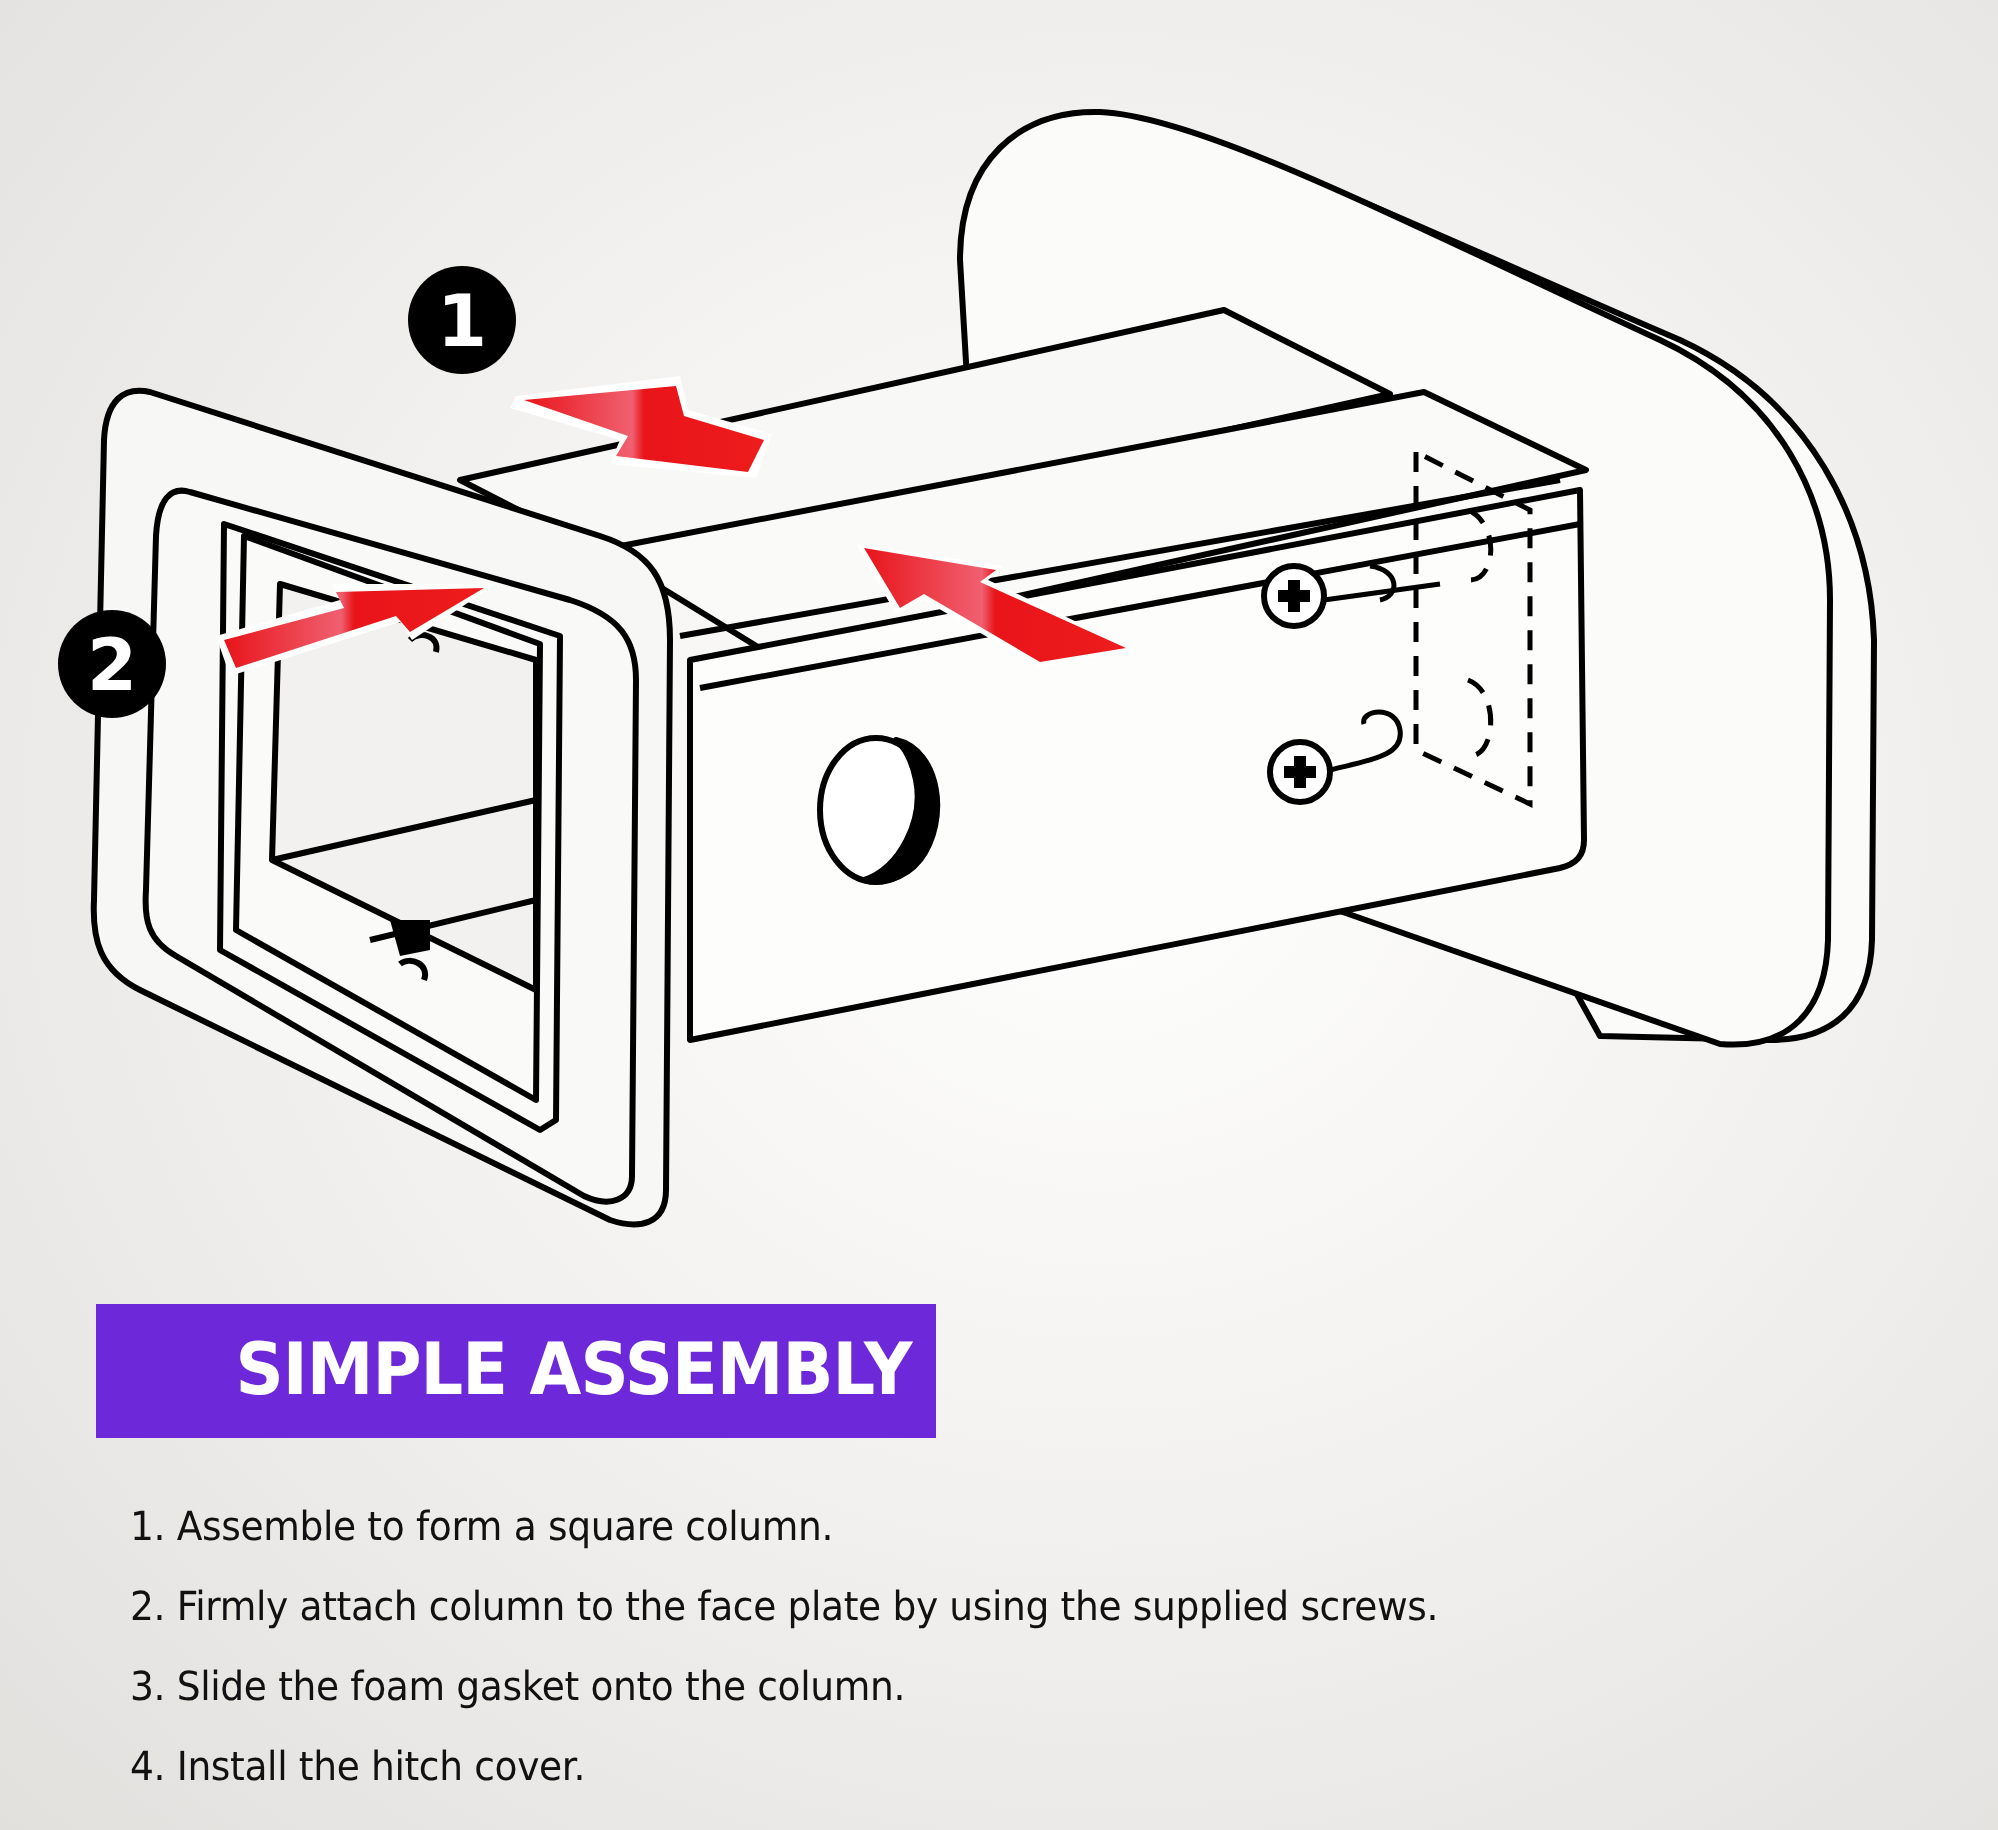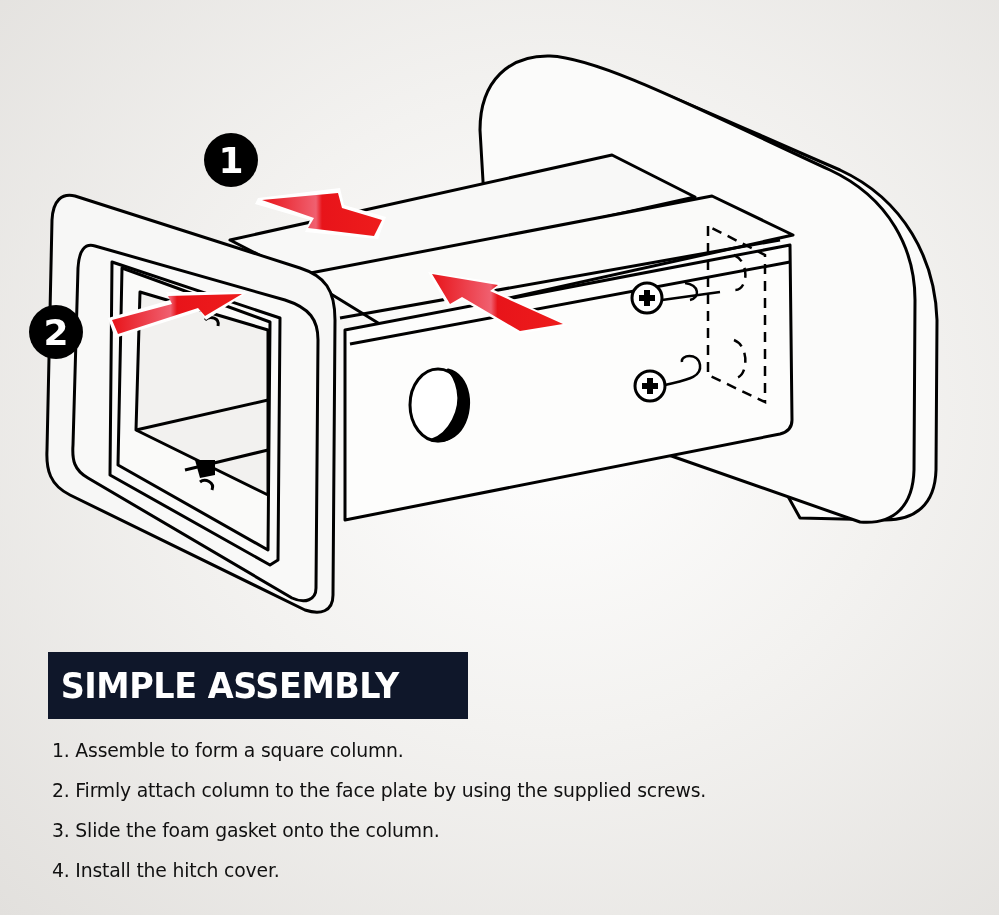--- a/index.html
+++ b/index.html
@@ -4,27 +4,27 @@
   <style>
     html, body { margin: 0; padding: 0; }
     body {
       width: 999px; height: 915px; overflow: hidden; position: relative;
       background: radial-gradient(ellipse at 55% 45%, #ffffff 0%, #f3f2f0 45%, #e2e0dd 100%);
       font-family: "DejaVu Sans", sans-serif;
     }
     .illustration { position: absolute; left: 0; top: 0; width: 999px; height: 640px; }
     .title-box {
       position: absolute; left: 48px; top: 652px; width: 420px; height: 67px;
-      background: #0f172a; color: #fff; display: flex; align-items: center; justify-content: flex-start;
+      background: #6d28d9; color: #fff; display: flex; align-items: center; justify-content: flex-end;
     }
     .title-text {
       font-family: "DejaVu Sans", sans-serif; font-weight: bold; font-size: 36px;
       letter-spacing: -0.5px; transform: scaleX(0.93); white-space: nowrap;
     }
-    .steps { position: absolute; left: 48px; top: 731px; margin: 4px; padding: 0; list-style: none; }
+    .steps { position: absolute; left: 48px; top: 731px; margin: 17px; padding: 0; list-style: none; }
     .step {
       font-family: "DejaVu Sans", sans-serif; font-size: 20px; color: #111;
       height: 40px; line-height: 30px; white-space: nowrap; letter-spacing: -0.2px;
       transform-origin: left center; transform: scaleX(0.94);
     }
   </style>
 </head>
 <body>
 
 <svg class="illustration" viewBox="0 0 999 640" xmlns="http://www.w3.org/2000/svg">

